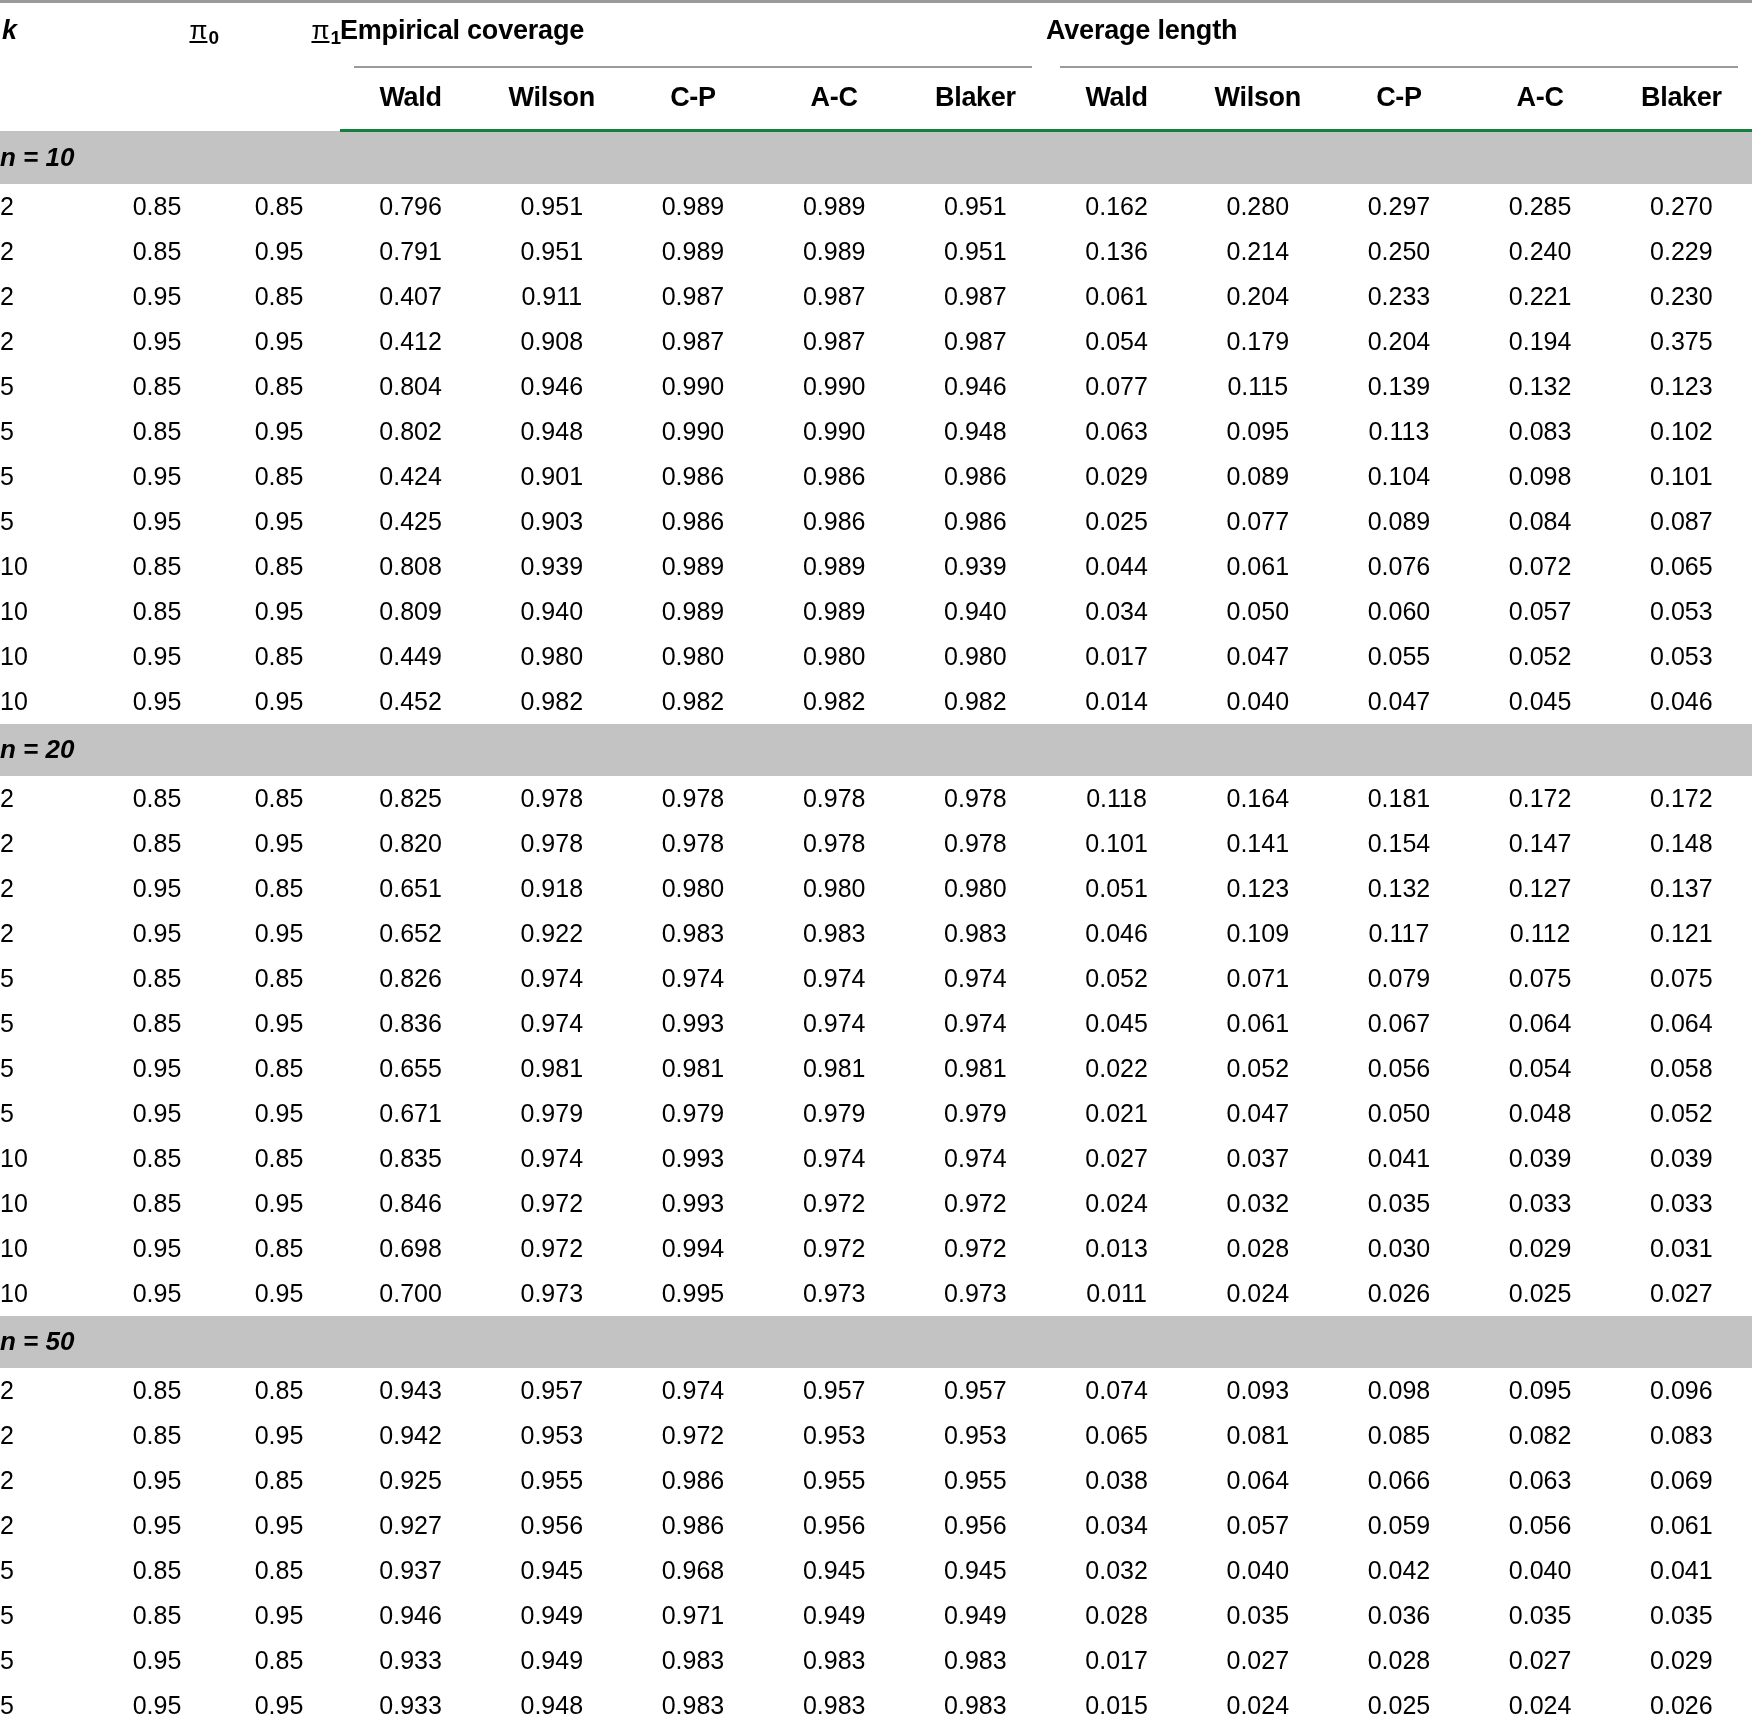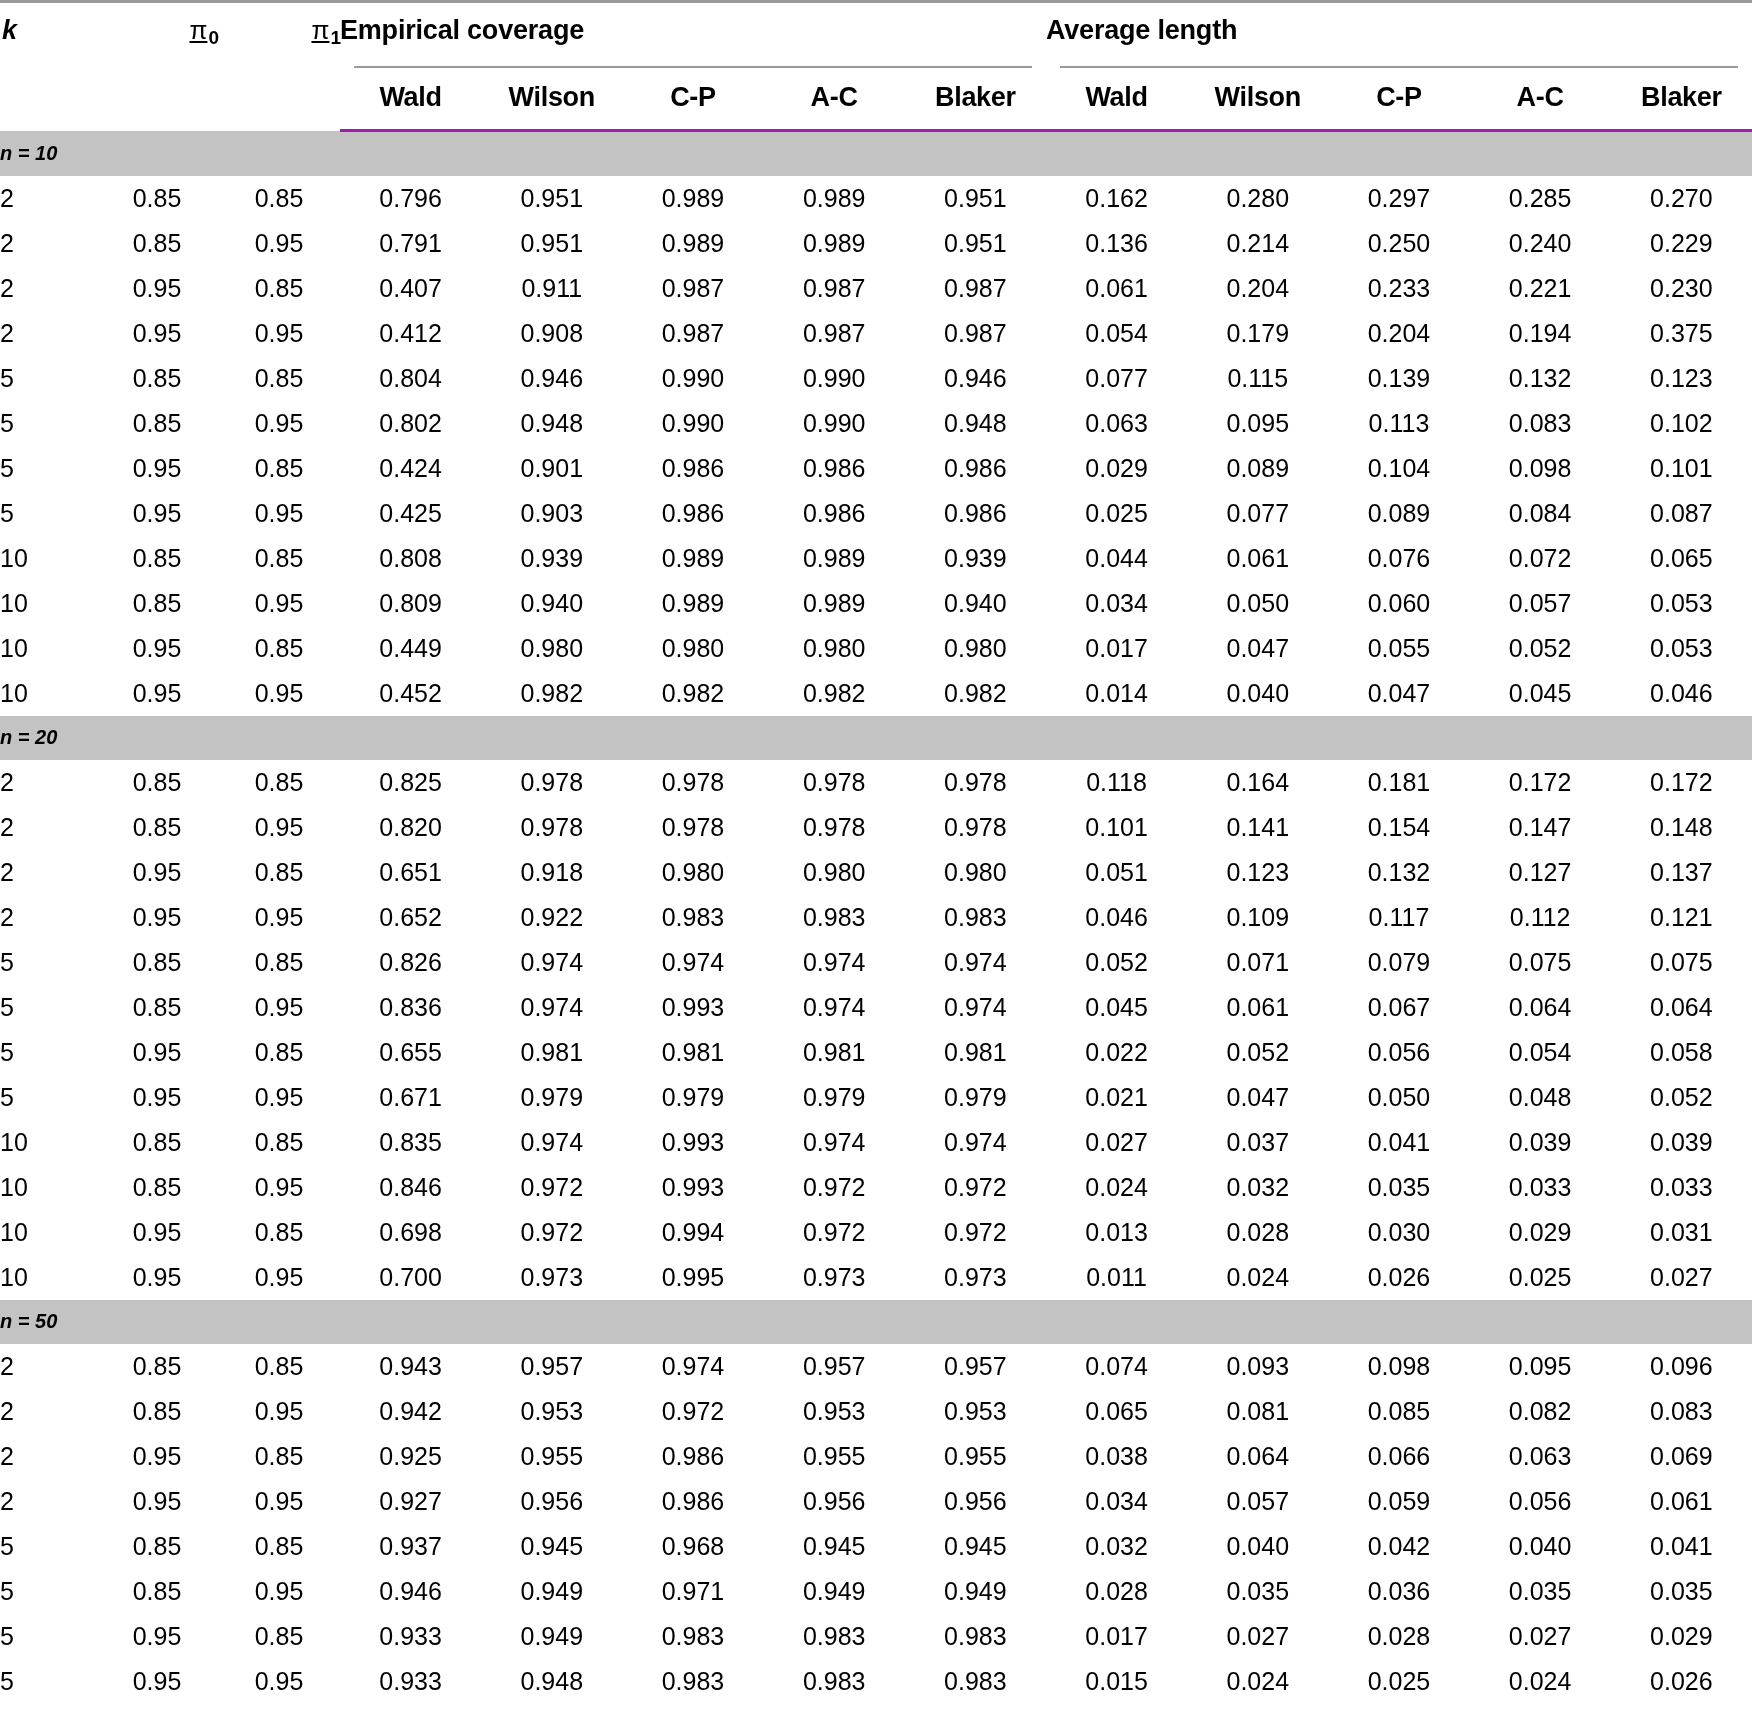--- a/index.html
+++ b/index.html
@@ -76,29 +76,29 @@
     margin: 0 14px 0 14px;
   }
   .sub-head {
     font-weight: bold;
     font-size: 27px;
     text-align: center;
     padding: 8px 0 16px 0;
     letter-spacing: -0.3px;
   }
   tr.hdr-bottom th, tr.hdr-bottom td {
-    border-bottom: 3px solid #a21caf;
+    border-bottom: 3px solid #15803d;
   }
 
   
   tr.section td {
     background: #c3c3c3;
     font-weight: bold;
     font-style: italic;
-    font-size: 20px;
+    font-size: 26px;
     text-align: left;
     padding: 10px 0 11px 0;
   }
   tr.section td .eq { font-style: italic; font-weight: bold; }
 
   
   td.k {
     text-align: left;
     padding: 8px 0 8px 0;
     font-size: 25px;

